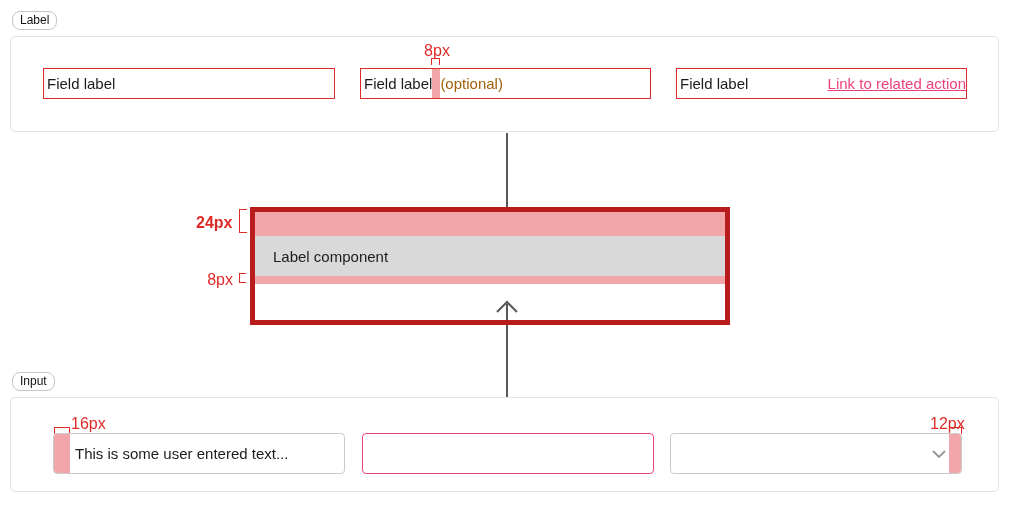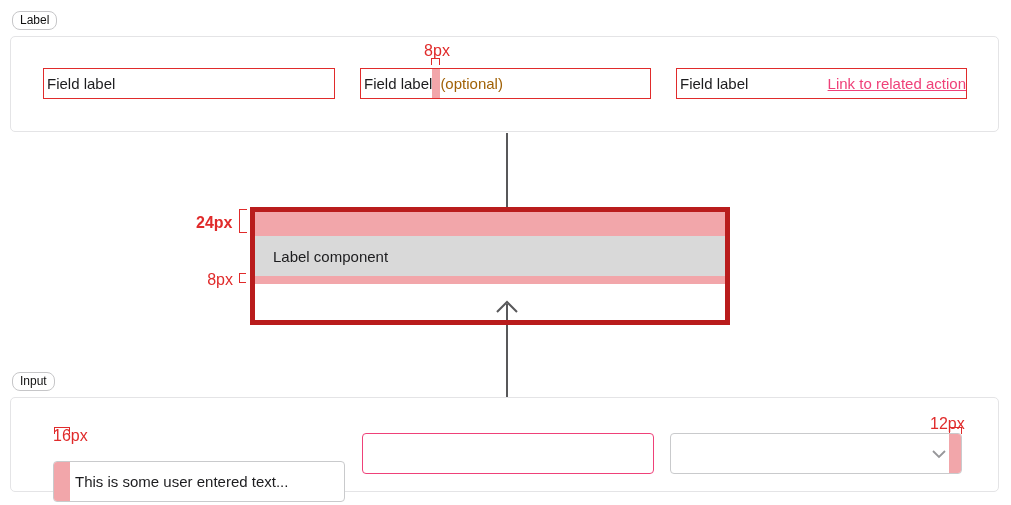--- a/index.html
+++ b/index.html
@@ -100,23 +100,23 @@
     <div class="band-gray" style="height:40px;">
       <span>Label component</span>
     </div>
     <div class="band-pink" style="height:8px;"></div>
   </div>
 
   <span class="badge" style="left:12px; top:372px;">Input</span>
 
   <div class="panel" style="left:10px; top:397px; width:989px; height:95px;"></div>
 
-  <div class="ann" style="left:53px; top:415px;margin-top:12px;">16px</div>
+  <div class="ann" style="left:71px; top:415px;">16px</div>
   <div class="bracket-down" style="left:54px; top:427px; width:16px; height:7px;"></div>
-  <div class="inputbox" style="left:53px; top:433px; width:292px;margin-top:28px;">
+  <div class="inputbox" style="left:53px; top:433px; width:292px;">
     <div class="padstrip" style="left:0; width:16px;"></div>
     <div class="inputtext">This is some user entered text...</div>
   </div>
 
   <div class="inputbox focused" style="left:362px; top:433px; width:292px;"></div>
 
   <div class="ann" style="left:930px; top:415px; width:32px; text-align:center;">12px</div>
   <div class="bracket-down" style="left:949px; top:427px; width:13px; height:7px;"></div>
   <div class="inputbox" style="left:670px; top:433px; width:292px;">
     <svg class="chev" width="14" height="12" viewBox="0 0 14 12">

